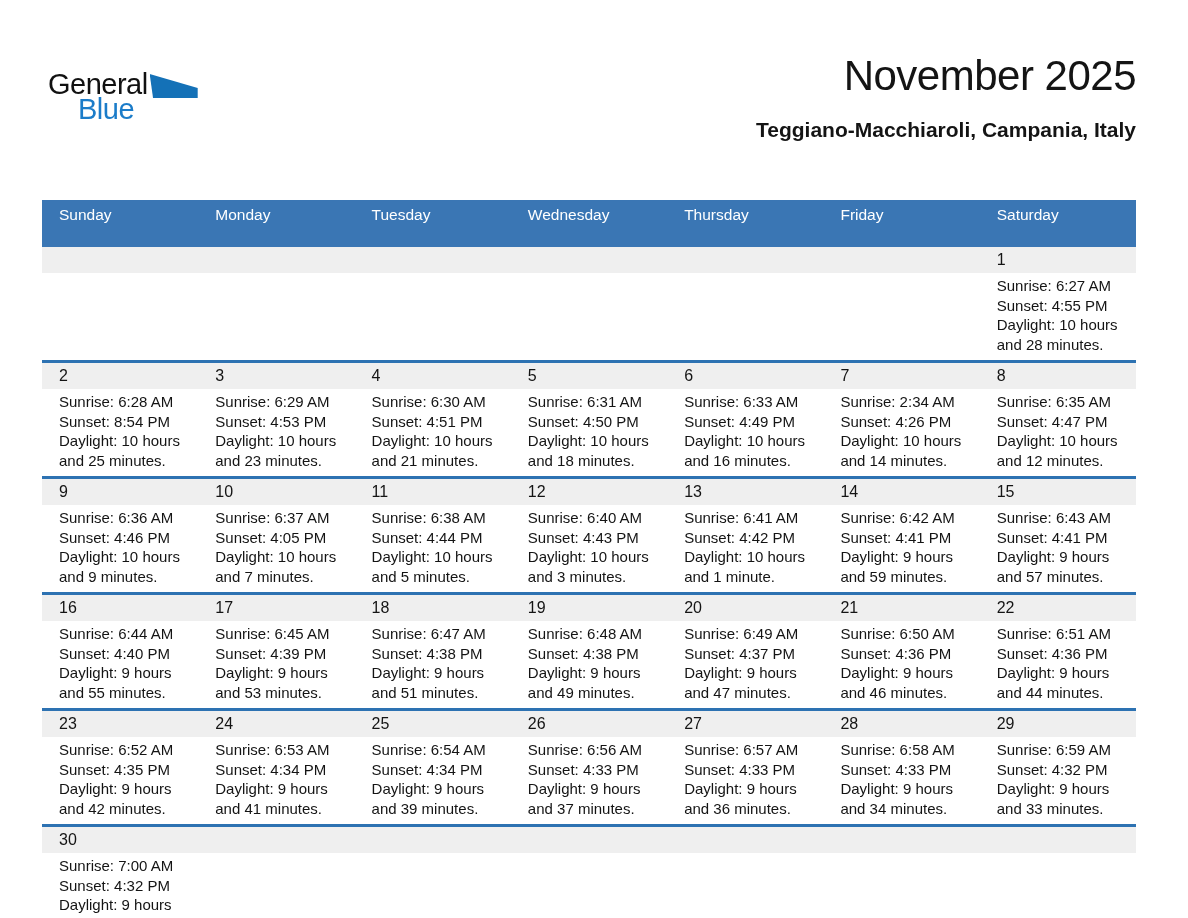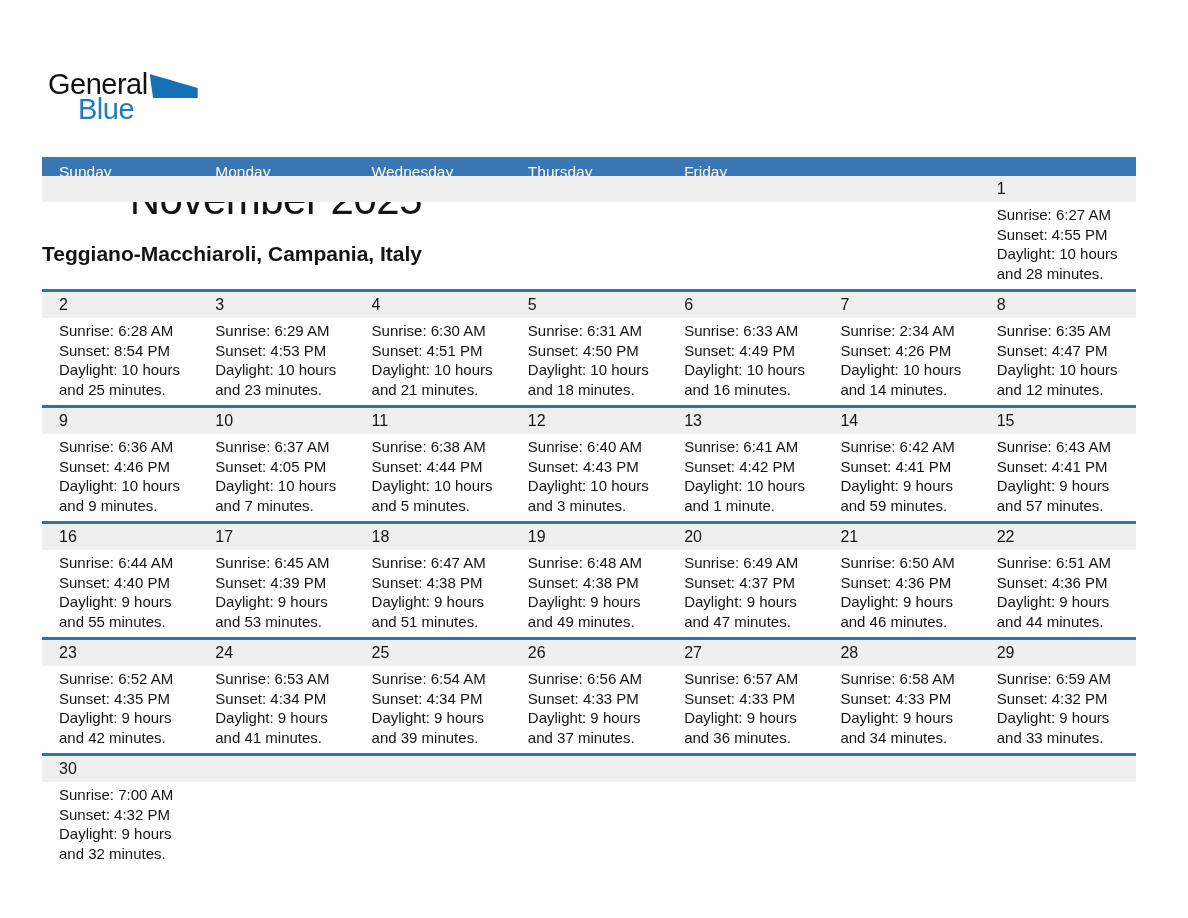--- a/index.html
+++ b/index.html
@@ -11,34 +11,34 @@
     --ink:#1a1a1a;
   }
   *{box-sizing:border-box;margin:0;padding:0;}
   html,body{background:#ffffff;}
   body{
     width:1188px;height:918px;overflow:hidden;
     font-family:"Liberation Sans", sans-serif;color:var(--ink);
   }
   .page{padding:0 52px 0 42px;}
   
-  .top{display:flex;justify-content:space-between;align-items:flex-start;height:157px;flex-direction:column;}
+  .top{display:flex;justify-content:space-between;align-items:flex-start;height:157px;}
   .logo{margin-top:70px;margin-left:6px;line-height:1;}
   .logo-row1{display:flex;align-items:flex-end;}
   .logo-general{font-size:29px;font-weight:500;letter-spacing:-0.5px;color:#111;}
   .logo-triangle{display:inline-block;width:48px;height:24px;margin-left:2px;margin-bottom:1px;
     background:var(--tri);
     clip-path:polygon(0 0,100% 58%,100% 100%,7% 100%);}
   .logo-row2{font-size:29px;font-weight:500;letter-spacing:-0.5px;color:var(--logo-blue);margin-left:30px;margin-top:-4px;}
   .titles{text-align:right;margin-top:52px;}
   .month-title{font-size:42px;font-weight:400;letter-spacing:-0.5px;color:#141414;line-height:1.15;}
   .location{font-size:21px;font-weight:700;color:#141414;margin-top:18px;}
   
   .calendar{width:100%;}
-  .weekday-row{display:grid;grid-template-columns:repeat(7,1fr);background:var(--header-bg);height:19px;}
+  .weekday-row{display:grid;grid-template-columns:repeat(7,1fr);background:var(--header-bg);height:47px;margin-top:43px;}
   .wd{color:#ffffff;font-size:15.5px;padding:6px 0 0 17px;}
   .week{display:grid;grid-template-columns:repeat(7,1fr);}
   .week + .week{border-top:3px solid var(--separator);}
   .cell .num{height:26px;background:var(--band);padding:4px 0 0 17px;font-size:16px;color:#141414;}
   .cell .daybody{min-height:84px;padding:3px 6px 6px 17px;font-size:15px;line-height:19.5px;color:#141414;}
 </style>
 </head>
 <body>
 
 <div class="page">
@@ -54,23 +54,25 @@
     <div class="titles">
       <div class="month-title">November 2025</div>
       <div class="location">Teggiano-Macchiaroli, Campania, Italy</div>
     </div>
   </div>
 
   <div class="calendar">
     <div class="weekday-row">
       <div class="wd">Sunday</div>
       <div class="wd">Monday</div>
+      <div class="wd">Tuesday</div>
       <div class="wd">Wednesday</div>
       <div class="wd">Thursday</div>
       <div class="wd">Friday</div>
+      <div class="wd">Saturday</div>
     </div>
     <div id="calendar-weeks">
         <div class="week">
           <div class="cell">
             <div class="num"></div>
             <div class="daybody"></div>
           </div>
           <div class="cell">
             <div class="num"></div>
             <div class="daybody"></div>

